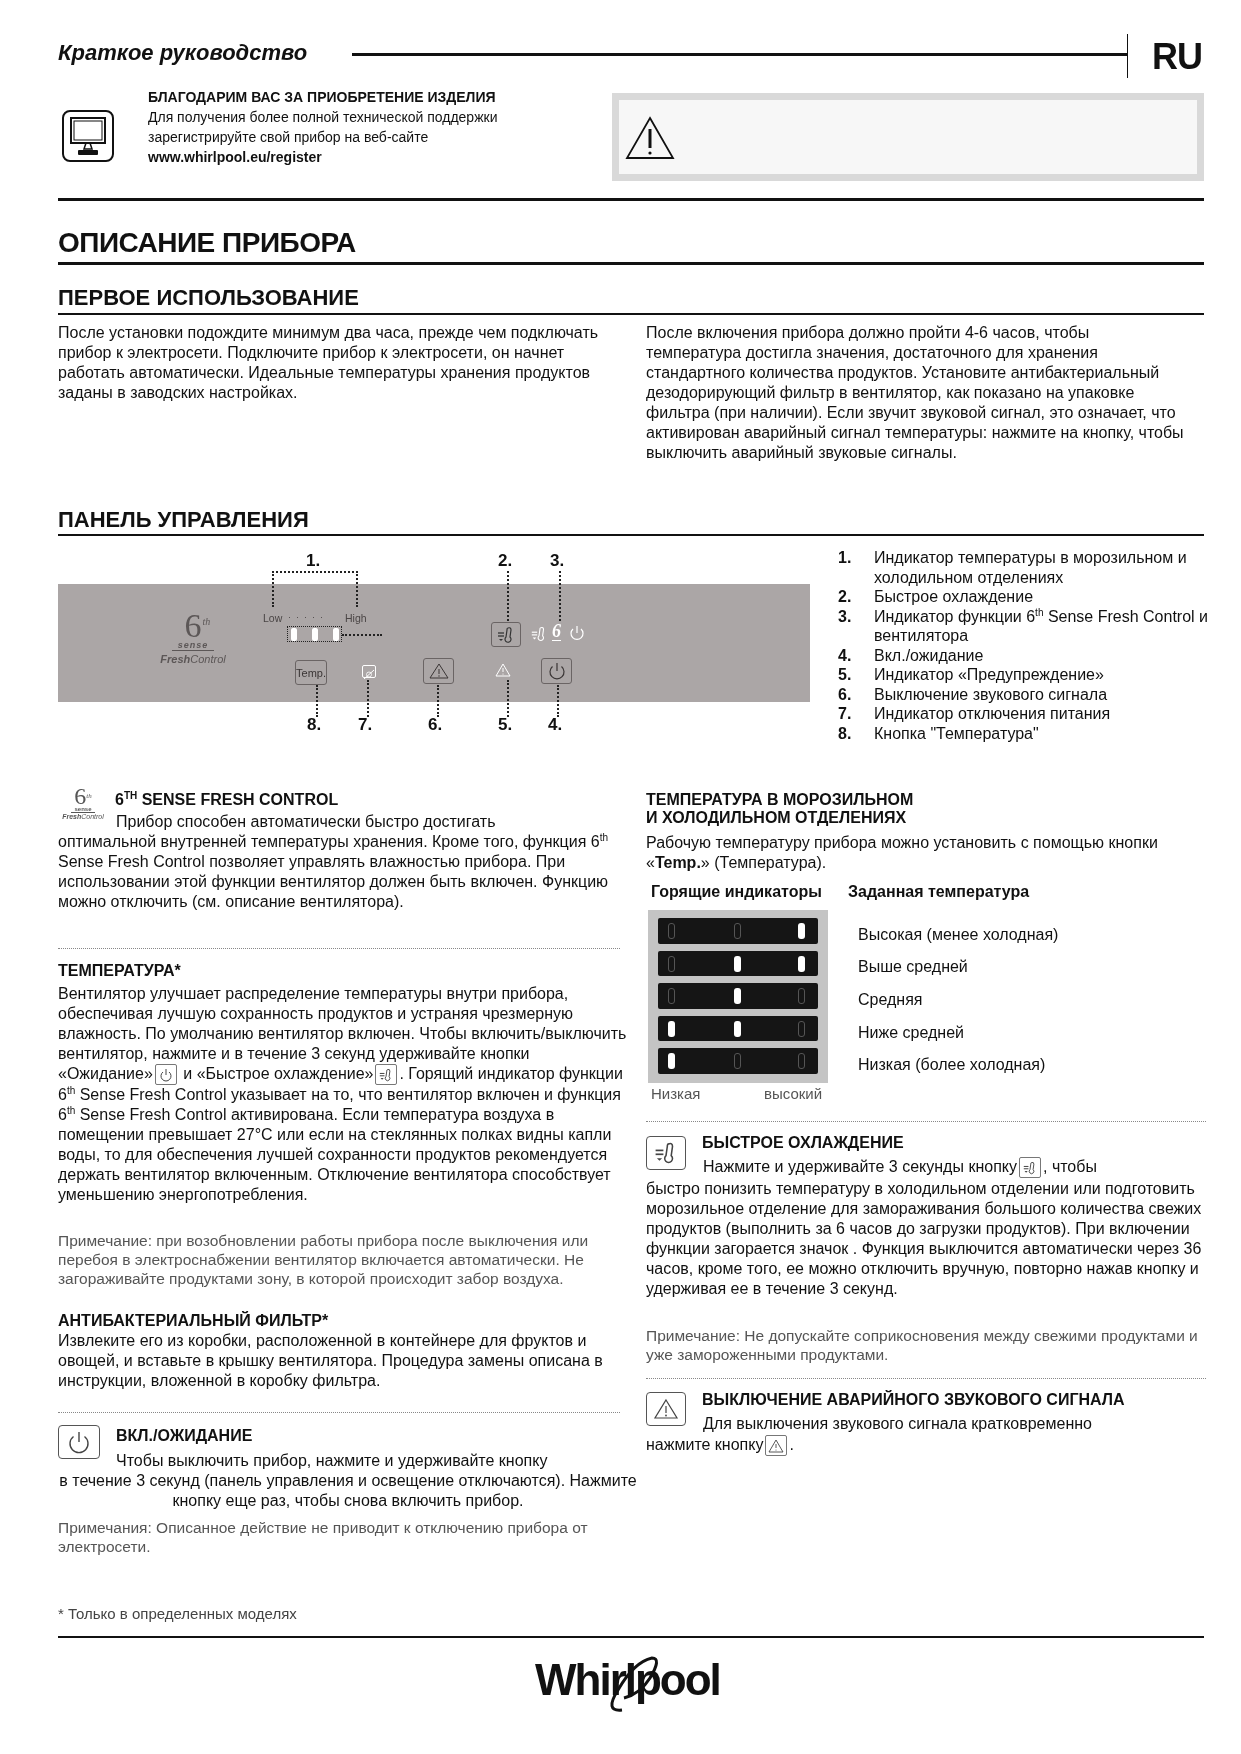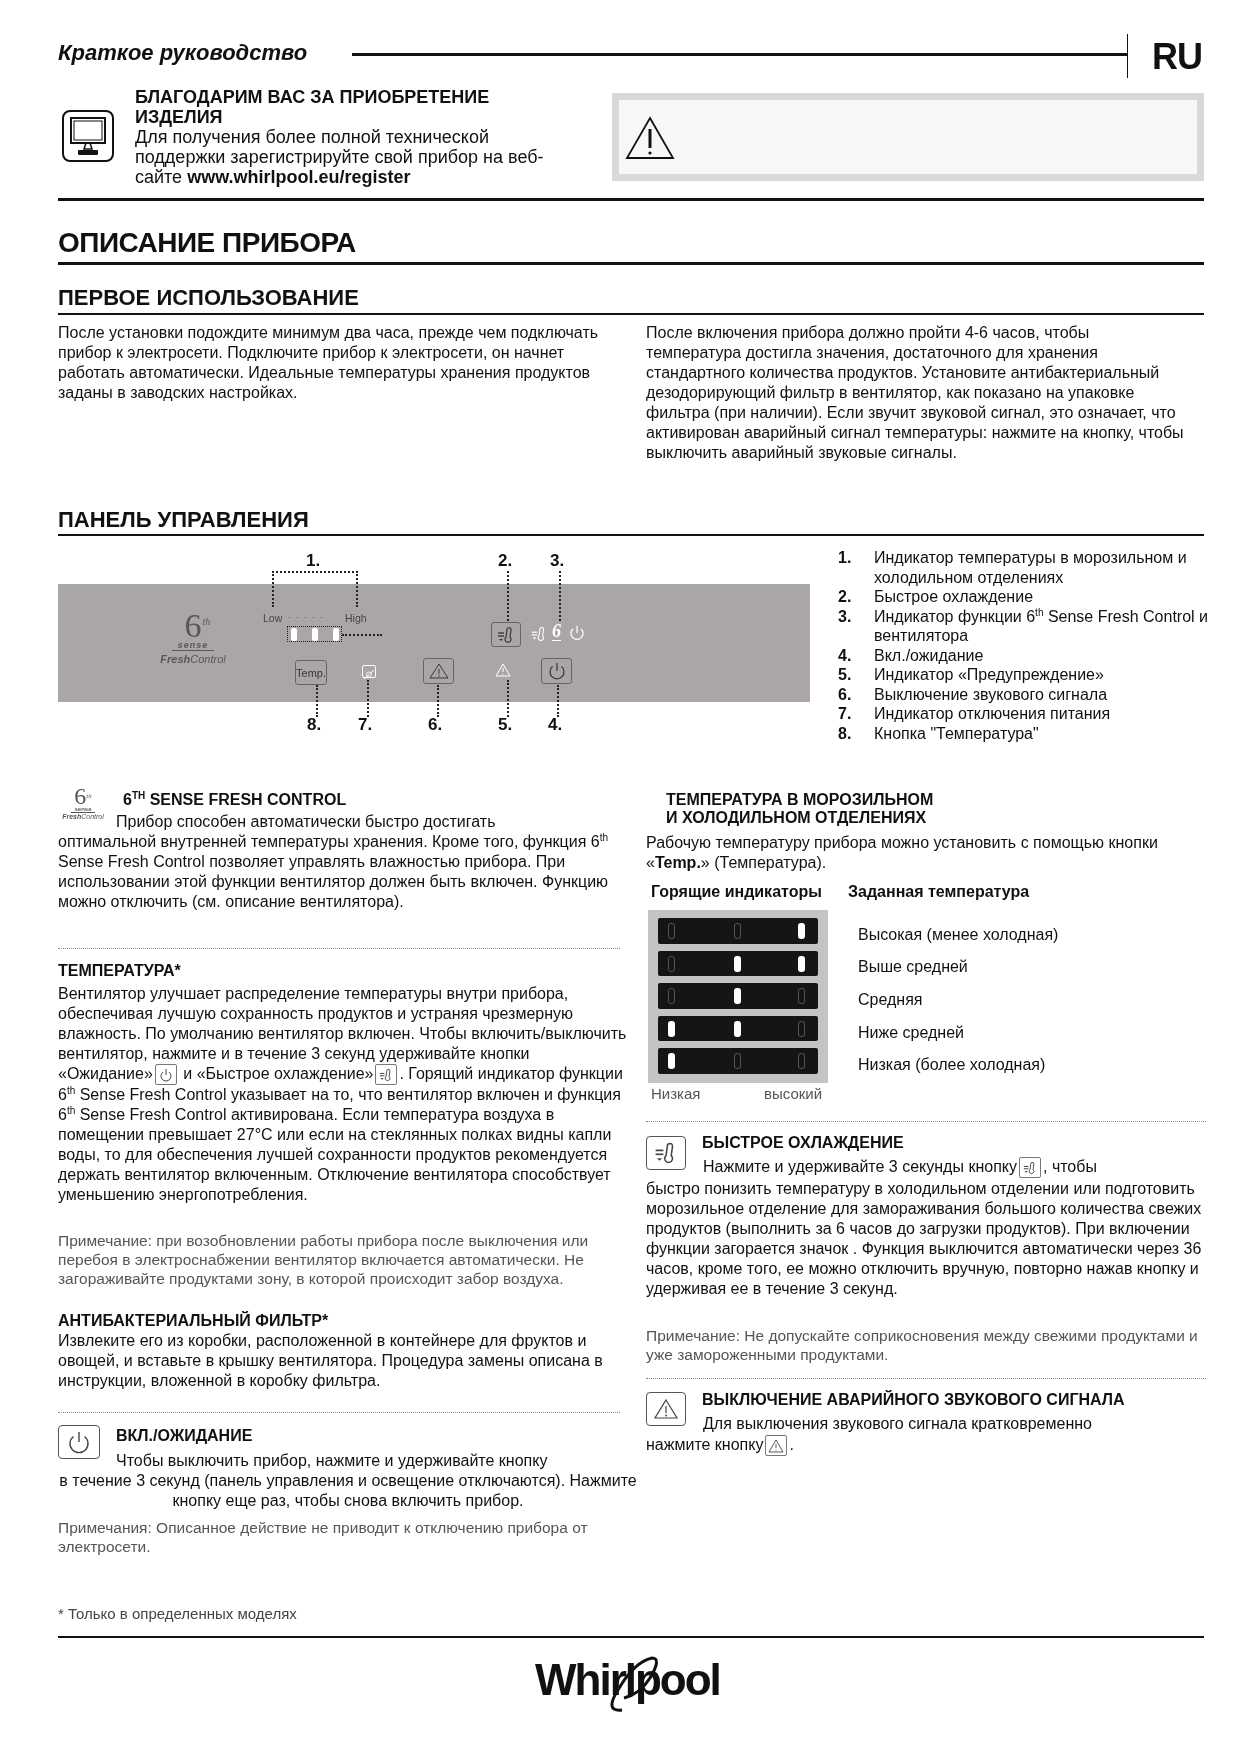--- a/index.html
+++ b/index.html
@@ -7,21 +7,21 @@
   body { position: relative; font-family: "Liberation Sans", sans-serif; color: #111; overflow: hidden; }
   .abs { position: absolute; }
 
   
   .doc-title { left: 58px; top: 40px; font-size: 22px; font-style: italic; font-weight: bold; }
   .title-rule { left: 352px; top: 53px; width: 776px; height: 3px; background: #111; }
   .lang-sep { left: 1127px; top: 34px; width: 1px; height: 44px; background: #111; }
   .lang { left: 1152px; top: 36px; font-size: 36px; font-weight: bold; letter-spacing: -1px; }
 
   .reg-icon { left: 62px; top: 110px; width: 52px; height: 52px; border: 2px solid #111; border-radius: 8px; }
-  .reg-text { left: 135px; top: 87px; width: 440px; font-size: 18px; line-height: 20px; }
+  .reg-text { left: 148px; top: 87px; width: 440px; font-size: 14px; line-height: 20px; }
   .reg-text b { font-weight: bold; }
   .warn-box { left: 612px; top: 93px; width: 592px; height: 88px; background: #d9d9d9; padding: 7px; }
   .warn-inner { width: 100%; height: 100%; background: #f7f7f7; position: relative; }
   .warn-icon { position: absolute; left: 6px; top: 16px; }
   .warn-text { position: absolute; left: 80px; top: 20px; font-size: 16px; font-weight: bold; line-height: 20px; }
   .rule-thick { left: 58px; height: 3px; background: #111; width: 1146px; }
   .rule-thin { left: 58px; height: 2px; background: #111; width: 1146px; }
 
   .h1 { left: 58px; top: 227px; font-size: 28px; font-weight: bold; letter-spacing: -0.5px; }
   .h2 { left: 58px; font-size: 22px; font-weight: bold; }
@@ -228,21 +228,21 @@
       <span class="num">8.</span>
       <span>Кнопка "Температура"</span>
     </div>
 </div>
 
 <div class="abs" style="left:62px; top:786px; width:42px; text-align:center; color:#555;">
   <div style="font-family:'Liberation Serif',serif; font-size:24px; line-height:20px;">6<span style="font-size:7px; font-style:italic; vertical-align:top;">th</span></div>
   <div style="font-size:6px; font-weight:bold; border-bottom:1px solid #555; width:24px; margin:0 auto;">sense</div>
   <div style="font-size:7px; font-style:italic;"><b>Fresh</b>Control</div>
 </div>
-<div class="abs sub-h" style="left:115px; top:790px;margin-left:8px;"><span>6</span><sup>TH</sup><span> SENSE FRESH CONTROL</span></div>
+<div class="abs sub-h" style="left:115px; top:790px;"><span>6</span><sup>TH</sup><span> SENSE FRESH CONTROL</span></div>
 <div class="abs para" style="left:116px; top:812px;">Прибор способен автоматически быстро достигать</div>
 <div class="abs para" style="left:58px; top:832px; width:570px;"><span>оптимальной внутренней температуры хранения. Кроме того, функция 6</span><sup>th</sup><span> Sense Fresh Control позволяет управлять влажностью прибора. При использовании этой функции вентилятор должен быть включен. Функцию можно отключить (см. описание вентилятора).</span></div>
 <div class="abs dotted-sep" style="left:58px; top:948px; width:562px;"></div>
 
 <div class="abs sub-h" style="left:58px; top:961px;">ТЕМПЕРАТУРА*</div>
 <div class="abs para" style="left:58px; top:984px; width:570px;"><span>Вентилятор улучшает распределение температуры внутри прибора, обеспечивая лучшую сохранность продуктов и устраняя чрезмерную влажность. По умолчанию вентилятор включен. Чтобы включить/выключить вентилятор, нажмите и в течение 3 секунд удерживайте кнопки «Ожидание»</span><span class="inline-box">
       <svg width="14" height="14" viewBox="0 0 14 14">
         <path d="M4 4 A5 5 0 1 0 10 4" fill="none" stroke="#444" stroke-width="1"></path>
         <line x1="7" y1="1" x2="7" y2="7" stroke="#444" stroke-width="1"></line>
       </svg>
@@ -264,21 +264,21 @@
   <svg width="26" height="26" viewBox="0 0 26 26">
       <path d="M7.5 7.5 A9 9 0 1 0 18.5 7.5" fill="none" stroke="#444" stroke-width="1.4"></path>
       <line x1="13" y1="3" x2="13" y2="13" stroke="#444" stroke-width="1.4"></line>
     </svg>
 </div>
 <div class="abs sub-h" style="left:116px; top:1426px;">ВКЛ./ОЖИДАНИЕ</div>
 <div class="abs para" style="left:116px; top:1451px;">Чтобы выключить прибор, нажмите и удерживайте кнопку</div>
 <div class="abs para" style="left:58px; top:1471px; width:580px;text-align:center;">в течение 3 секунд (панель управления и освещение отключаются). Нажмите кнопку еще раз, чтобы снова включить прибор.</div>
 <div class="abs note" style="left:58px; top:1518px; width:575px;">Примечания: Описанное действие не приводит к отключению прибора от электросети.</div>
 
-<div class="abs sub-h" style="left:646px; top:791px; line-height:18px;margin-left:20px;">
+<div class="abs sub-h" style="left:646px; top:791px; line-height:18px;">
   <div>ТЕМПЕРАТУРА В МОРОЗИЛЬНОМ</div>
   <div>И ХОЛОДИЛЬНОМ ОТДЕЛЕНИЯХ</div>
 </div>
 <div class="abs para" style="left:646px; top:833px; width:560px;"><span>Рабочую температуру прибора можно установить с помощью кнопки «</span><b>Temp.</b><span>» (Температура).</span></div>
 <div class="abs sub-h" style="left:651px; top:882px;">Горящие индикаторы</div>
 <div class="abs sub-h" style="left:848px; top:882px;">Заданная температура</div>
 
 <div class="abs ttable">
   <div class="trow">
       <span class="tled-off" style="left:10px;"></span>

